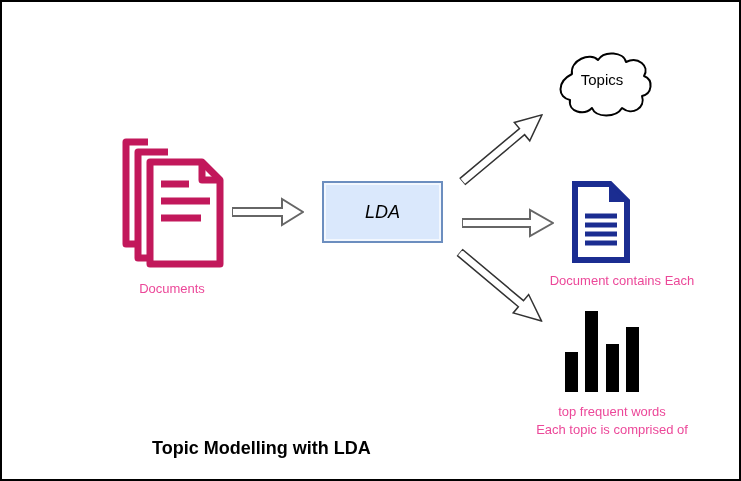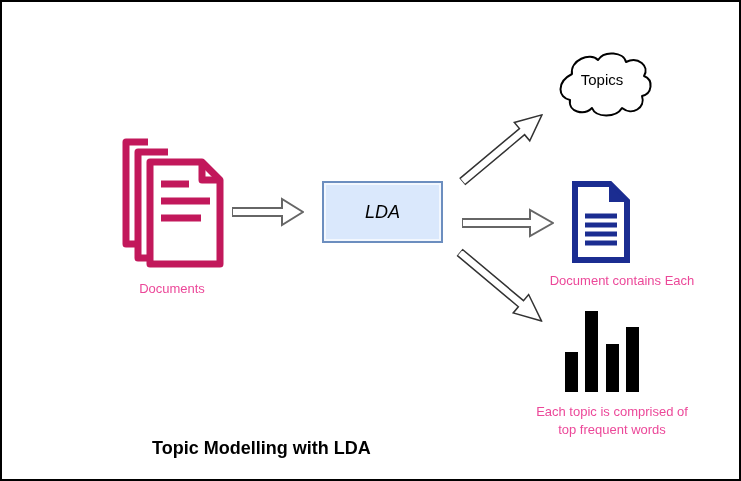--- a/index.html
+++ b/index.html
@@ -86,19 +86,19 @@
     <polygon points="0,11 80,11 80,3 107,15 80,27 80,19 0,19" fill="#ffffff" stroke="#333333" stroke-width="1.5" stroke-linejoin="miter"></polygon>
   </svg>
 
   <div class="bars">
       <div class="bar" style="height: 40px; background: rgb(0, 0, 0);"></div>
       <div class="bar" style="height: 81px; background: rgb(0, 0, 0);"></div>
       <div class="bar" style="height: 48px; background: rgb(0, 0, 0);"></div>
       <div class="bar" style="height: 65px; background: rgb(0, 0, 0);"></div>
     </div>
   <div class="label" style="left:510px; top:401px; width:200px;">
+    <div>top frequent words</div>
     <div>Each topic is comprised of</div>
-    <div>top frequent words</div>
   </div>
 
   <div class="title">Topic Modelling with LDA</div>
 
 </div>
 
 </body></html>

